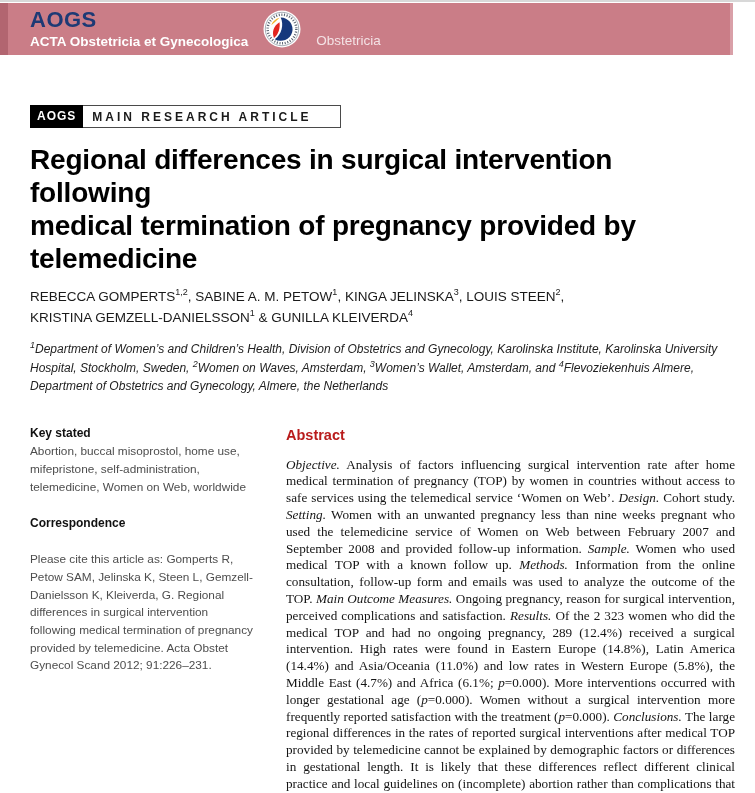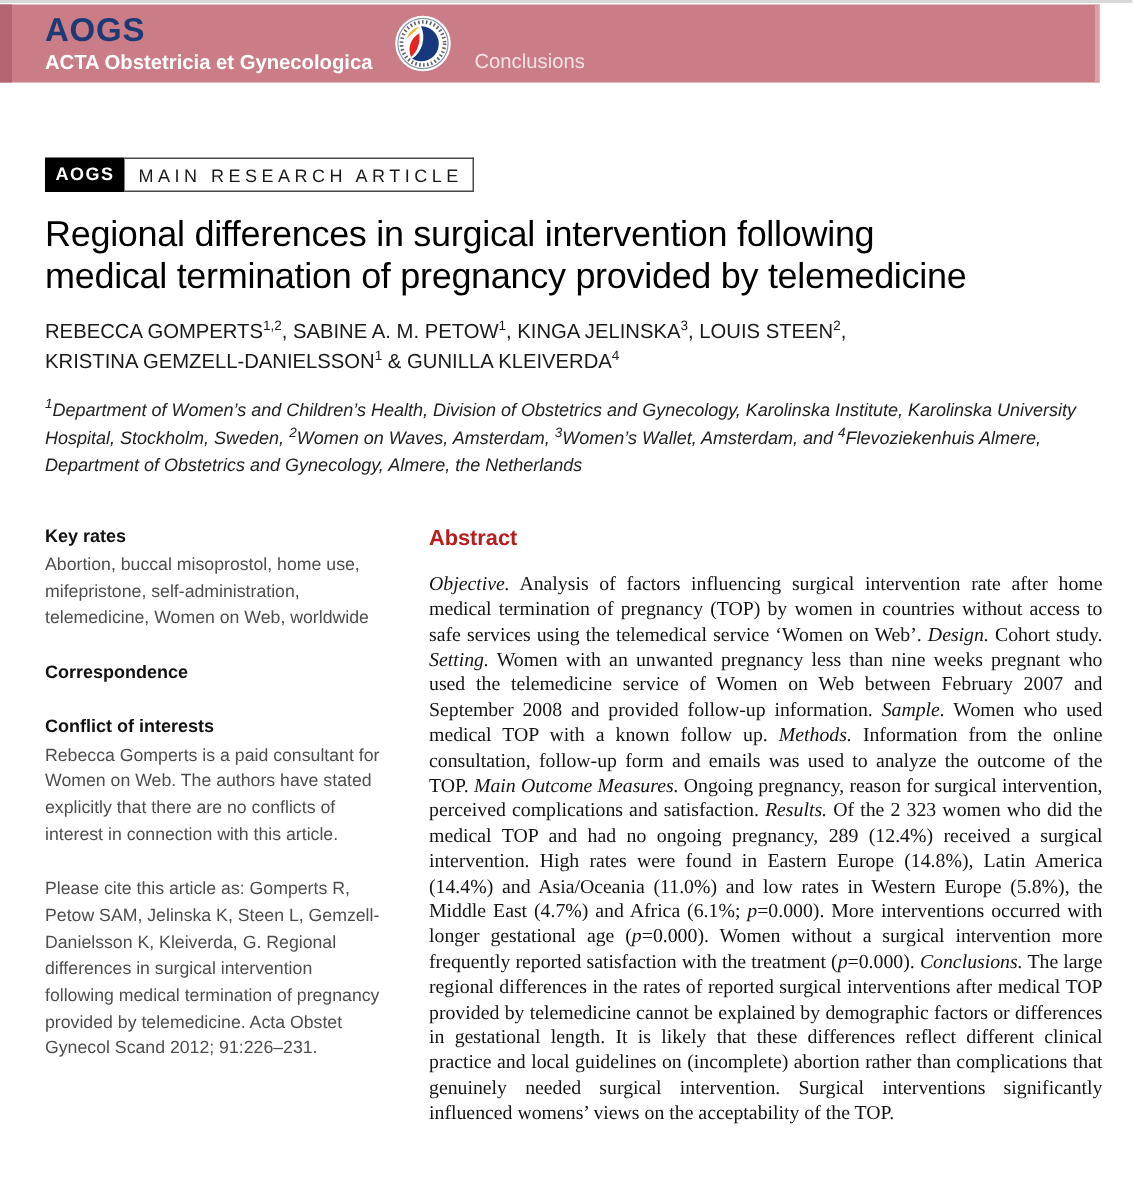--- a/index.html
+++ b/index.html
@@ -16,22 +16,22 @@
     display:flex;align-items:flex-end;gap:15px;padding:0 0 7px 22px;
   }
   .banner-abbrev{font-size:22px;font-weight:bold;color:#1d3a75;line-height:1;letter-spacing:.5px;}
   .banner-name{font-size:13.5px;font-weight:bold;color:#ffffff;margin-top:4px;line-height:1;}
   .banner-logo{align-self:center;margin-top:6px;line-height:0;}
   .banner-suffix{color:#f4e2e5;font-size:13.5px;line-height:1;padding-bottom:1px;}
   
   .content{padding:0 20px 0 30px;}
   .badge{display:inline-flex;margin-top:50px;font-size:12px;align-items:stretch;}
   .badge-tag{background:#000;color:#fff;font-weight:bold;padding:4px 7px 3px;letter-spacing:1px;}
-  .badge-label{border:1.5px solid #4a4a4a;border-left:none;padding:4px 6px 3px 9px;letter-spacing:3px;font-weight:normal;color:#1a1a1a;}
-  h1.title{font-size:24px;font-weight:normal;color:#000;margin:15px 0 0;line-height:1.18;letter-spacing:-.2px;}
+  .badge-label{border:1.5px solid #4a4a4a;border-left:none;padding:4px 28px 3px 9px;letter-spacing:3px;font-weight:bold;color:#1a1a1a;}
+  h1.title{font-size:28px;font-weight:bold;color:#000;margin:15px 0 0;line-height:1.18;letter-spacing:-.2px;}
   .authors{margin:11px 0 0;font-size:13.5px;color:#1a1a1a;line-height:1.5;}
   .authors sup{font-size:9px;}
   .affiliations{margin:11px 0 0;font-style:italic;font-size:12px;color:#222;line-height:1.5;max-width:702px;}
   .affiliations sup{font-size:9px;font-style:italic;}
   
   .columns{display:flex;gap:30px;margin-top:30px;}
   .sidebar{width:226px;flex:none;font-size:11.8px;color:#4d4d4d;}
   .side-section{margin:0 0 19px;}
   .side-section h3{font-size:12px;font-weight:bold;color:#111;margin:0 0 2px;line-height:1.4;}
   .side-section p{margin:0;line-height:1.5;}
@@ -57,47 +57,43 @@
     <svg width="38" height="38" viewBox="0 0 40 40">
       <circle cx="20" cy="20" r="19.5" fill="#ffffff"></circle>
       <circle cx="20" cy="20" r="17.6" fill="none" stroke="#8b95a1" stroke-width="0.8"></circle>
       <circle cx="20" cy="20" r="15.1" fill="none" stroke="#5a6472" stroke-width="2.6" stroke-dasharray="1.1 1.7"></circle>
       <circle cx="20" cy="20" r="12.3" fill="#ffffff"></circle>
       <path d="M18.6 7.9 a12.3 12.3 0 1 1 -6.2 22.8 C19.7 25.8 22.2 15.6 18.6 7.9 Z" fill="#16387c"></path>
       <path d="M11.6 29.4 C16.2 25.6 18.2 19.4 17.4 12.8 C11.2 16.4 9.0 23.2 11.6 29.4 Z" fill="#e3251f"></path>
       <path d="M17.4 8.2 C13.2 9.2 10.1 12.1 8.7 16.1 C11.8 13.4 14.8 11 17.4 8.2 Z" fill="#f3b229"></path>
     </svg>
   </div>
-  <div class="banner-suffix">Conclusions</div>
+  <div class="banner-suffix">Obstetricia</div>
 </header>
 
 <main class="content">
   <div class="badge">
     <span class="badge-tag">AOGS</span>
     <span class="badge-label">MAIN RESEARCH ARTICLE</span>
   </div>
 
   <h1 class="title"><span>Regional differences in surgical intervention following</span><br><span>medical termination of pregnancy provided by telemedicine</span></h1>
 
   <p class="authors" id="authors">REBECCA GOMPERTS<sup>1,2</sup>, SABINE A. M. PETOW<sup>1</sup>, KINGA JELINSKA<sup>3</sup>, LOUIS STEEN<sup>2</sup>,<br>KRISTINA GEMZELL-DANIELSSON<sup>1</sup> &amp; GUNILLA KLEIVERDA<sup>4</sup></p>
 
   <p class="affiliations" id="affiliations"><sup>1</sup>Department of Women’s and Children’s Health, Division of Obstetrics and Gynecology, Karolinska Institute, Karolinska University Hospital, Stockholm, Sweden, <sup>2</sup>Women on Waves, Amsterdam, <sup>3</sup>Women’s Wallet, Amsterdam, and <sup>4</sup>Flevoziekenhuis Almere, Department of Obstetrics and Gynecology, Almere, the Netherlands</p>
 
   <div class="columns">
     <aside class="sidebar" id="sidebar">
         <div class="side-section">
-          <h3>Key rates</h3>
+          <h3>Key stated</h3>
           <p>Abortion, buccal misoprostol, home use, mifepristone, self-administration, telemedicine, Women on Web, worldwide</p>
         </div>
         <div class="side-section">
           <h3>Correspondence</h3>
-        </div>
-        <div class="side-section">
-          <h3>Conflict of interests</h3>
-          <p>Rebecca Gomperts is a paid consultant for Women on Web. The authors have stated explicitly that there are no conflicts of interest in connection with this article.</p>
         </div>
         <div class="side-section">
           <p>Please cite this article as: Gomperts R, Petow SAM, Jelinska K, Steen L, Gemzell-Danielsson K, Kleiverda, G. Regional differences in surgical intervention following medical termination of pregnancy provided by telemedicine. Acta Obstet Gynecol Scand 2012; 91:226–231.</p>
         </div>
       </aside>
     <section class="abstract">
       <h2>Abstract</h2>
       <p class="abstract-body" id="abstract-body"><i>Objective.</i> Analysis of factors influencing surgical intervention rate after home medical termination of pregnancy (TOP) by women in countries without access to safe services using the telemedical service ‘Women on Web’. <i>Design.</i> Cohort study. <i>Setting.</i> Women with an unwanted pregnancy less than nine weeks pregnant who used the telemedicine service of Women on Web between February 2007 and September 2008 and provided follow-up information. <i>Sample.</i> Women who used medical TOP with a known follow up. <i>Methods.</i> Information from the online consultation, follow-up form and emails was used to analyze the outcome of the TOP. <i>Main Outcome Measures.</i> Ongoing pregnancy, reason for surgical intervention, perceived complications and satisfaction. <i>Results.</i> Of the 2 323 women who did the medical TOP and had no ongoing pregnancy, 289 (12.4%) received a surgical intervention. High rates were found in Eastern Europe (14.8%), Latin America (14.4%) and Asia/Oceania (11.0%) and low rates in Western Europe (5.8%), the Middle East (4.7%) and Africa (6.1%; <i>p</i>=0.000). More interventions occurred with longer gestational age (<i>p</i>=0.000). Women without a surgical intervention more frequently reported satisfaction with the treatment (<i>p</i>=0.000). <i>Conclusions.</i> The large regional differences in the rates of reported surgical interventions after medical TOP provided by telemedicine cannot be explained by demographic factors or differences in gestational length. It is likely that these differences reflect different clinical practice and local guidelines on (incomplete) abortion rather than complications that genuinely needed surgical intervention. Surgical interventions significantly influenced womens’ views on the acceptability of the TOP.</p>
     </section>
   </div>

